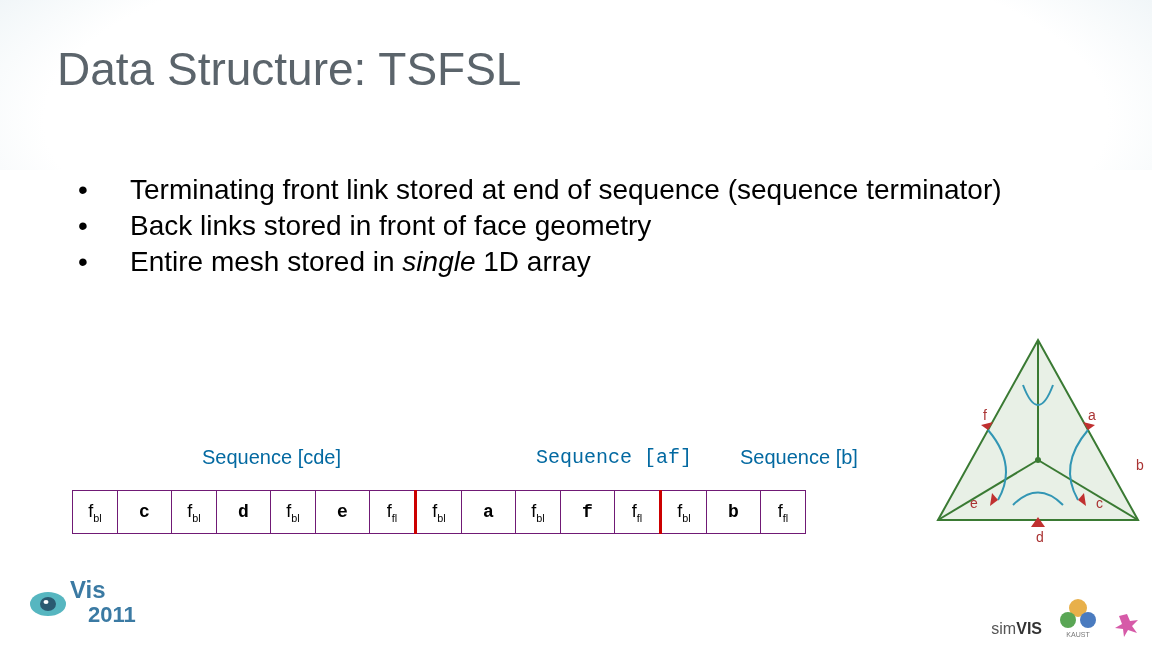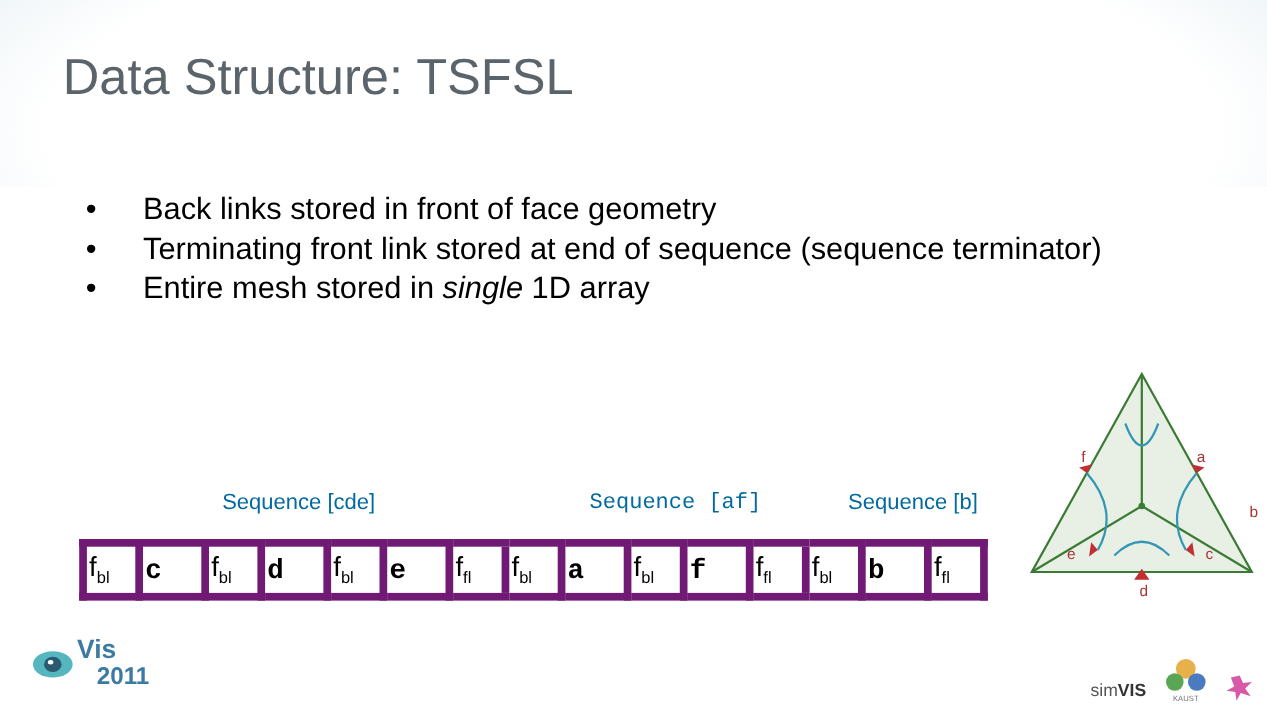--- a/index.html
+++ b/index.html
@@ -60,37 +60,37 @@
     width: 1152px;
     z-index: 2;
   }
   .seq-label {
     position: absolute;
     font-size: 20px;
     color: #0369a1;
   }
   .seq-label.l-cde { left: 202px; }
   .seq-label.l-af  { left: 536px; font-family: Liberation Mono, monospace; }
-  .seq-label.l-b   { left: 740px; margin-left: 31px; }
+  .seq-label.l-b   { left: 740px; }
 
   .table-wrap {
     position: absolute;
     left: 72px;
     top: 490px;
     z-index: 2;
   }
   table.seq {
     border-collapse: collapse;
     table-layout: fixed;
   }
   table.seq td {
-    border: 7px solid #701a75;
-    text-align: left;
+    border: 1px solid #701a75;
+    text-align: center;
     vertical-align: middle;
-    font-size: 25px;
+    font-size: 18px;
     height: 42px;
     padding: 0 2px;
     min-width: 46px;
     width: 49px;
   }
   table.seq td.fbl, table.seq td.ffl { min-width: 40px; width: 40px; }
   table.seq td.sep-right-red { border-right: 3px solid #cc0000; }
   .sub { font-size: 0.6em; vertical-align: sub; }
   .bold { font-weight: bold; font-family: "Courier New", monospace; font-size: 23px; }
 
@@ -148,22 +148,22 @@
   }
 </style>
 </head>
 <body>
 
 <div class="bg-gradient"></div>
 
 <div class="title">Data Structure: TSFSL</div>
 
 <div class="bullets">
+  <div class="l2"><span class="dot">•</span><span>Terminating front link stored at end of sequence (sequence terminator)</span></div>
   <div class="l2"><span class="dot">•</span><span>Back links stored in front of face geometry</span></div>
-  <div class="l2"><span class="dot">•</span><span>Terminating front link stored at end of sequence (sequence terminator)</span></div>
   <div class="l2"><span class="dot">•</span><span>Entire mesh stored in <em>single</em> 1D array</span></div>
 </div>
 
 <div class="seq-labels">
   <div class="seq-label l-cde">Sequence [cde]</div>
   <div class="seq-label l-af">Sequence [af]</div>
   <div class="seq-label l-b">Sequence [b]</div>
 </div>
 
 <div class="table-wrap">

